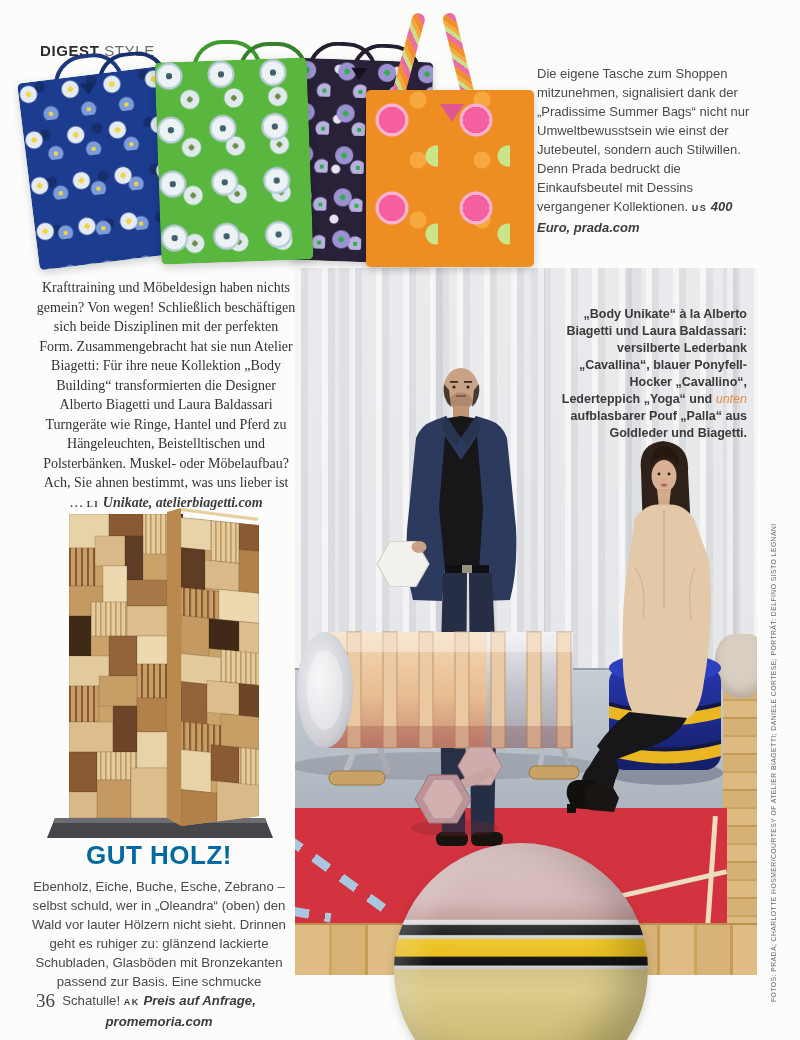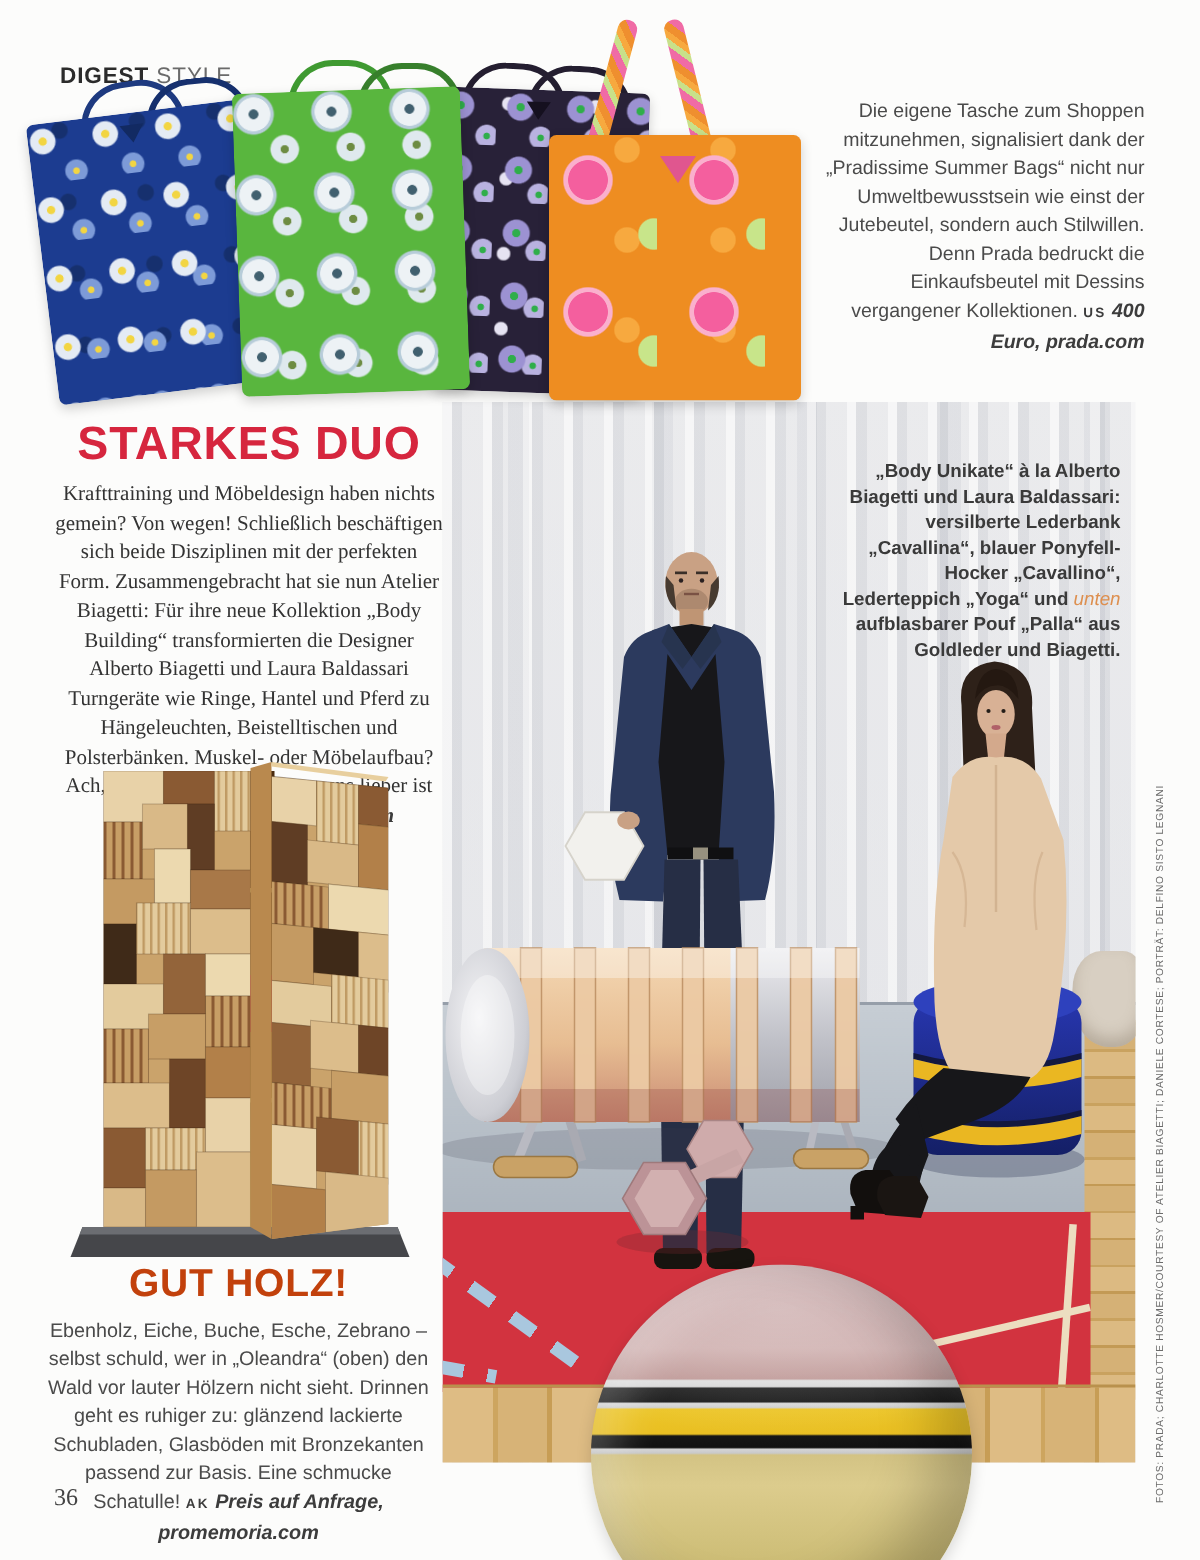--- a/index.html
+++ b/index.html
@@ -53,21 +53,21 @@
   .h3b{left:352px;top:44px;border-color:#241e30;transform:rotate(3deg);z-index:1;}
   .strap{position:absolute;width:13px;border-radius:6px;z-index:4;
     background:repeating-linear-gradient(50deg,#ef8f2f 0 5px,#f06ba5 5px 10px,#c8e08a 10px 14px,#f7a93f 14px 18px);}
   .s4a{left:402px;top:12px;height:88px;transform:rotate(15deg);}
   .s4b{left:452px;top:12px;height:88px;transform:rotate(-14deg);}
   
   .art{position:absolute;}
   .art h2{margin:0 0 6px 0;font-weight:700;}
   .jute{left:537px;top:64px;width:226px;}
   .jute h2{font-size:18px;letter-spacing:.6px;}
-  .jute .body{font-size:13px;line-height:19px;color:#4a4a4a;text-align:right;}
+  .jute .body{font-size:13px;line-height:19px;color:#4a4a4a;text-align:left;}
   .starkes{left:36px;top:278px;width:260px;text-align:center;}
   .starkes h2{font-size:31px;letter-spacing:.5px;}
   .starkes .body{font-family:"Liberation Serif",serif;font-size:14px;line-height:19.5px;color:#333;}
   .gutholz{left:30px;top:840px;width:258px;text-align:center;}
   .gutholz h2{font-size:26px;letter-spacing:.5px;}
   .gutholz .body{font-size:13.2px;line-height:19px;color:#4a4a4a;}
   .initials{font-size:9px;font-weight:700;letter-spacing:1.5px;color:#3c3c3c;}
   .price{font-style:italic;font-weight:700;color:#3c3c3c;}
   .serifprice{font-family:"Liberation Serif",serif;}
   .it{}
@@ -103,21 +103,21 @@
       radial-gradient(ellipse 130% 55% at 50% 12%,rgba(255,255,255,.28),rgba(0,0,0,0) 60%),
       linear-gradient(to bottom,
         #c3a0a1 0%,#ccabaa 22%,#bd9694 30%,
         #dedede 30.5%,#d8d8d8 32%,#1d1d1d 32.5%,#171717 36%,#d9d9d9 36.5%,#cfcfcf 37.5%,
         #ecc527 38%,#e9bf22 44.5%,#161616 45%,#111 48%,#d4d4d4 48.5%,#c9c9c9 49.5%,
         #d3c384 50%,#dccc8d 58%,#cdbd76 78%,#b7a65f 100%);
     box-shadow:inset -22px -18px 38px rgba(0,0,0,.22),inset 16px 10px 26px rgba(255,255,255,.22),0 4px 10px rgba(0,0,0,.15);}
   
   .cabinet{position:absolute;left:45px;top:500px;width:230px;height:345px;}
   
-  .pagenum{position:absolute;left:36px;top:990px;font-family:"Liberation Serif",serif;font-size:16px;color:#444;}
+  .pagenum{position:absolute;left:36px;top:990px;font-family:"Liberation Serif",serif;font-size:19px;color:#444;}
   .credits{position:absolute;left:770px;top:1002px;width:446px;transform:rotate(-90deg);transform-origin:0 0;
      font-size:6.8px;letter-spacing:.45px;color:#6b6b6b;white-space:nowrap;}
 </style>
 </head>
 <body>
 
 <div class="page">
 
   <div class="kicker">
     <b>DIGEST</b>
@@ -143,21 +143,20 @@
     <div class="bag bag4">
       <div class="logo-tri b4logo"></div>
       </div>
   </div>
 
   <div class="art jute">
     <div class="body"><span>Die eigene Tasche zum Shoppen mitzunehmen, signalisiert dank der „Pradissime Summer Bags“ nicht nur Umweltbewusstsein wie einst der Jutebeutel, sondern auch Stilwillen. Denn Prada bedruckt die Einkaufsbeutel mit Dessins vergangener Kollektionen. </span><span class="initials">US</span><span class="price"> 400 Euro, prada.com</span></div>
   </div>
 
   <div class="art starkes">
-    <h2 style="color: rgb(214, 38, 62);">STARKES DUO</h2>
     <div class="body"><span>Krafttraining und Möbeldesign haben nichts gemein? Von wegen! Schließlich beschäftigen sich beide Disziplinen mit der perfekten Form. Zusammengebracht hat sie nun Atelier Biagetti: Für ihre neue Kollektion „Body Building“ transformierten die Designer Alberto Biagetti und Laura Baldassari Turngeräte wie Ringe, Hantel und Pferd zu Hängeleuchten, Beistelltischen und Polsterbänken. Muskel- oder Möbelaufbau? Ach, Sie ahnen bestimmt, was uns lieber ist … </span><span class="initials">LI</span><span class="price serifprice"> Unikate, atelierbiagetti.com</span></div>
   </div>
 
   <div class="photo">
     <div class="curtain"></div>
     <div class="floor-grey"></div>
     <div class="wood-right"></div>
     <div class="curtain-pool"></div>
     <div class="floor-red">
       <div class="red-dash"></div>
@@ -372,21 +371,21 @@
           <rect x="136" y="286" width="36" height="40" fill="#b28049"></rect>
         <rect x="172" y="274" width="42" height="52" fill="#d9b987"></rect>
       </g>
     </g>
     <polygon points="122,12 136,8 136,326 122,318" fill="#b9894e"></polygon>
     <polygon points="136,8 214,18 214,22 136,12" fill="#e2c globally" opacity="0"></polygon>
     <polygon points="136,8 214,18 212,21 136,11" fill="#e8cf9e"></polygon>
   </svg>
 
   <div class="art gutholz">
-    <h2 style="color: #c2410c;">GUT HOLZ!</h2>
+    <h2 style="color: #0369a1;">GUT HOLZ!</h2>
     <div class="body"><span>Ebenholz, Eiche, Buche, Esche, Zebrano – selbst schuld, wer in „Oleandra“ </span><span class="it">(oben)</span><span> den Wald vor lauter Hölzern nicht sieht. Drinnen geht es ruhiger zu: glänzend lackierte Schubladen, Glasböden mit Bronzekanten passend zur Basis. Eine schmucke Schatulle! </span><span class="initials">AK</span><span class="price"> Preis auf Anfrage, promemoria.com</span></div>
   </div>
 
   <div class="ball"></div>
 
   <div class="pagenum">36</div>
   <div class="credits">FOTOS: PRADA; CHARLOTTE HOSMER/COURTESY OF ATELIER BIAGETTI; DANIELE CORTESE; PORTRÄT: DELFINO SISTO LEGNANI</div>
 </div>
 
 </body></html>

